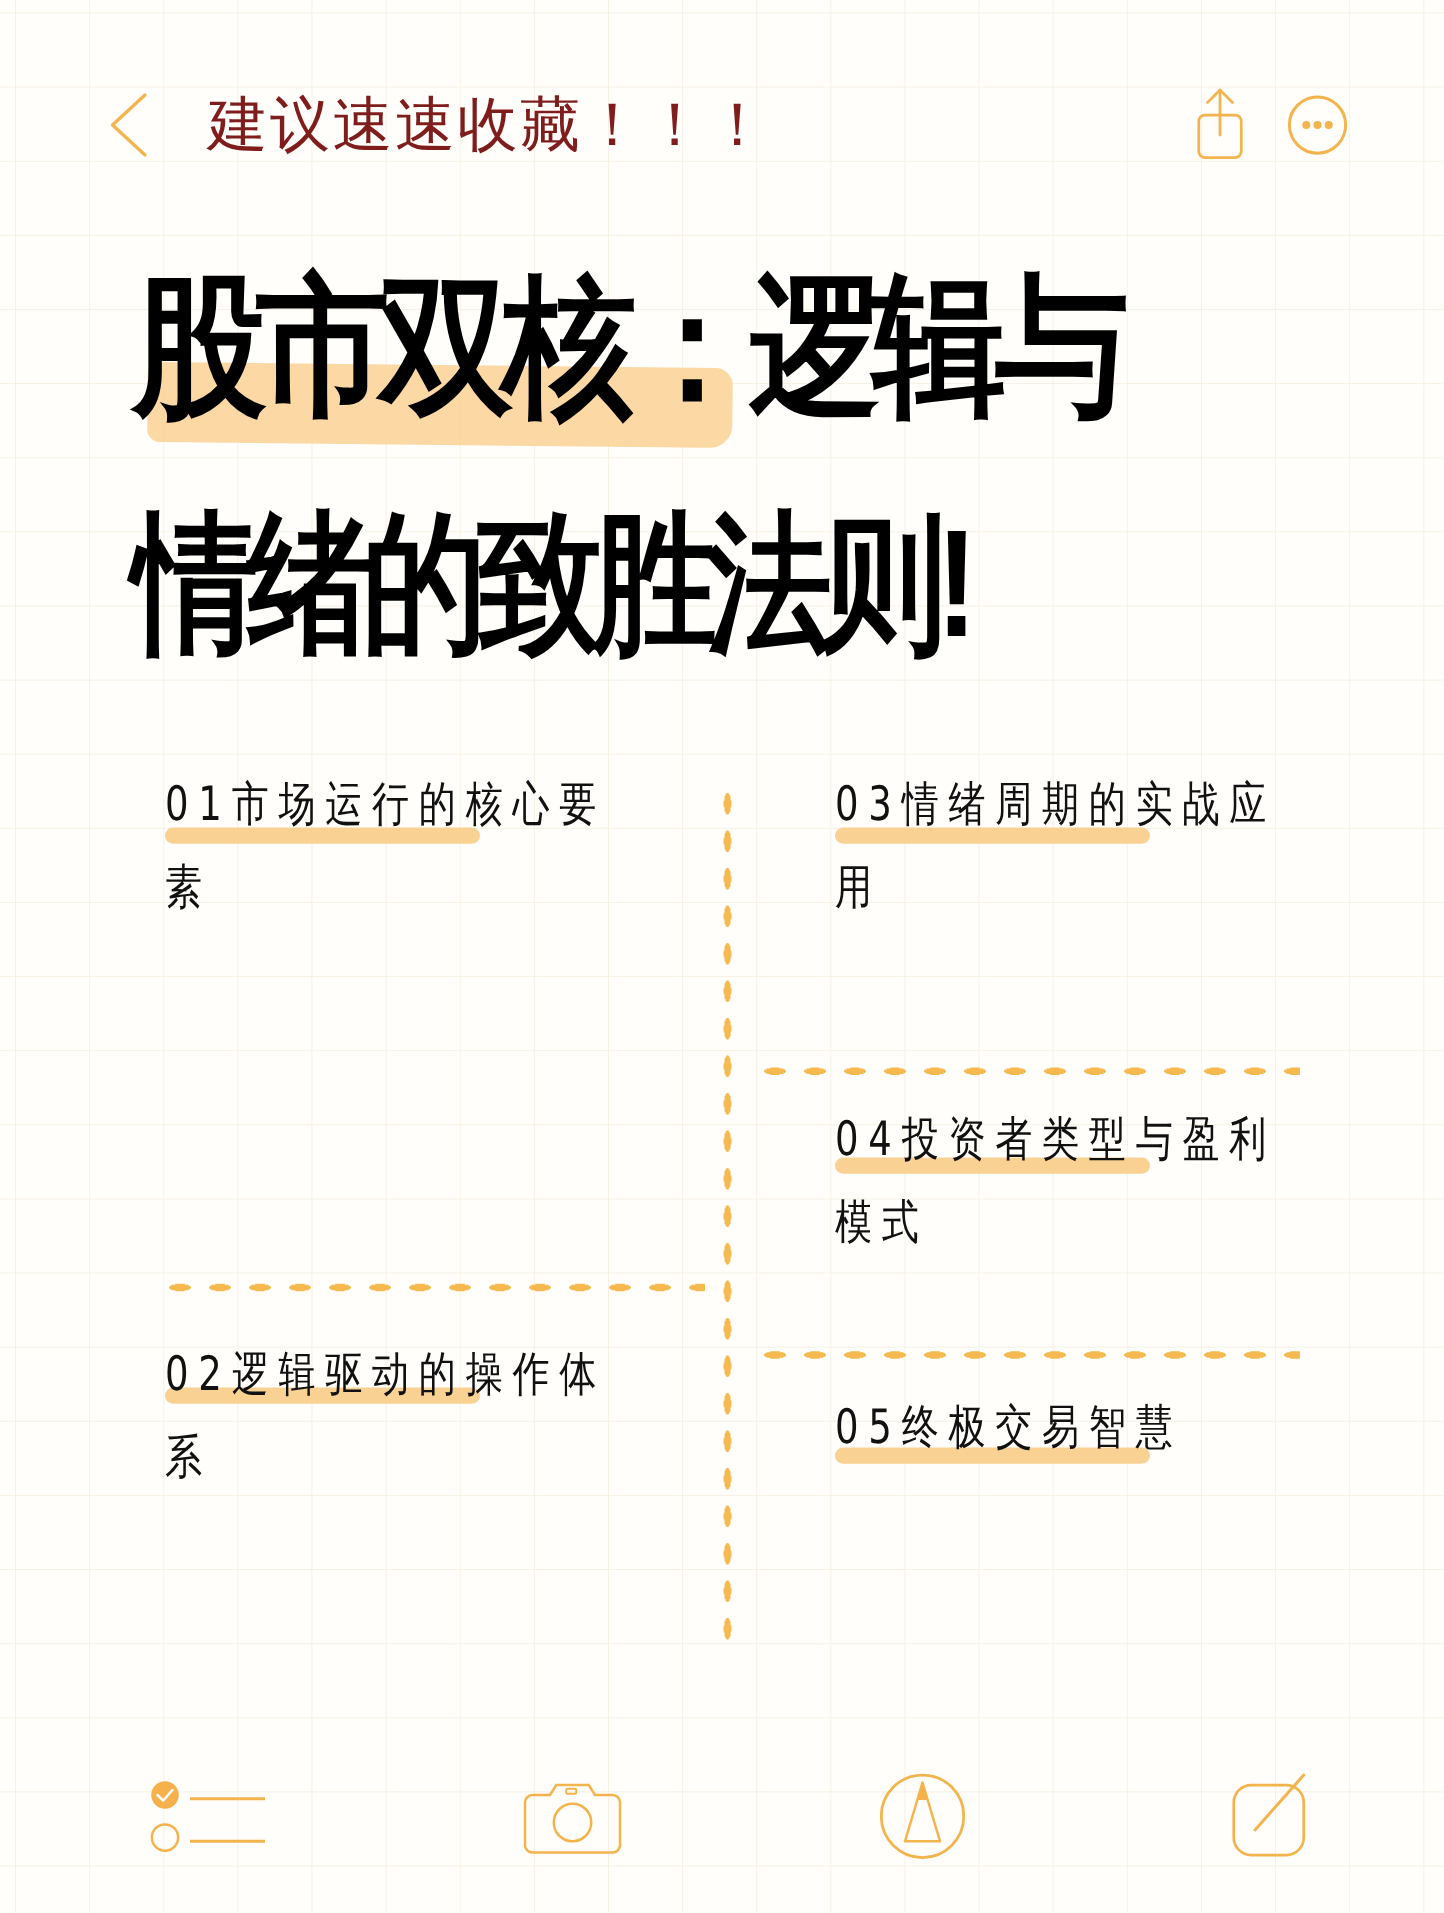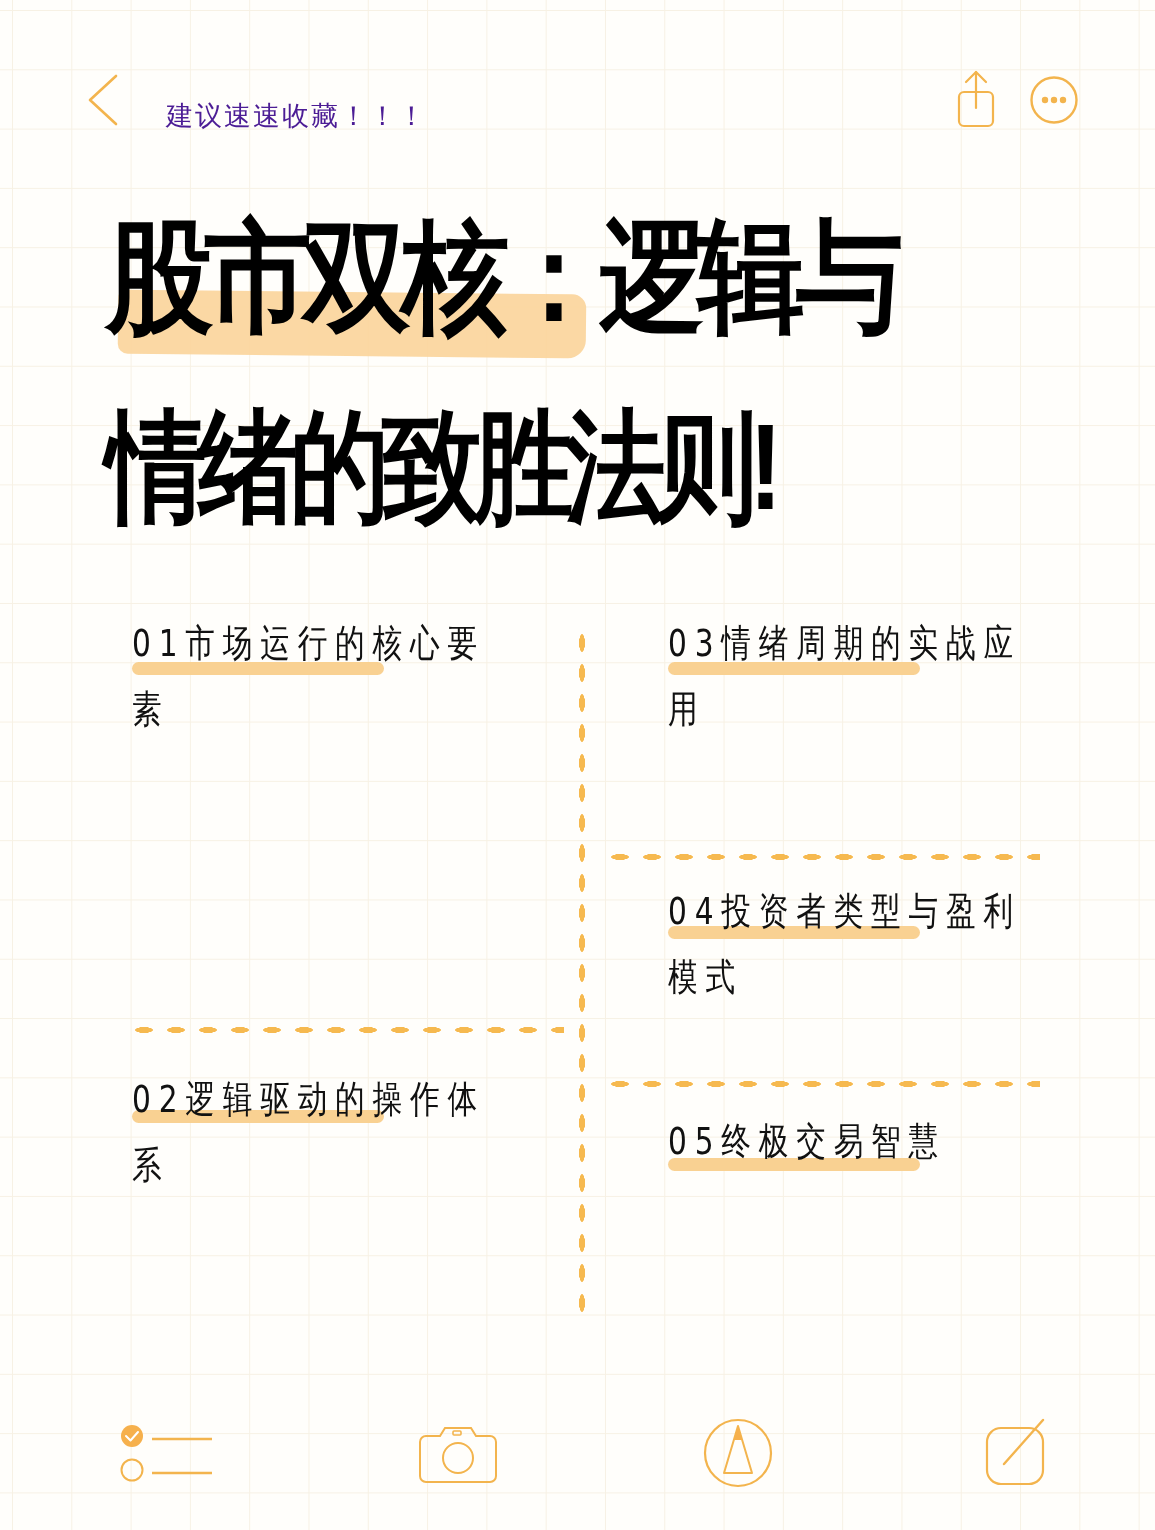--- a/index.html
+++ b/index.html
@@ -11,21 +11,21 @@
       linear-gradient(to bottom, #f7f1e4 1px, transparent 1px);
     background-size: 59.3px 59.3px;
     background-position: 12px 10px;
     font-family: "DejaVu Sans", sans-serif;
   }
   .abs { position: absolute; }
 
   
   .back-btn { left: 84px; top: 72px; width: 40px; height: 56px; cursor: pointer; }
   .top-title {
-    left: 166px; top: 88px; font-size: 27px; color: #4c1d95;
+    left: 166px; top: 72px; font-size: 48px; color: #7f1d1d;
     letter-spacing: 2px; line-height: 56px; white-space: nowrap;
     font-family: "DejaVu Sans", sans-serif;
   }
   .share-btn { left: 952px; top: 68px; width: 48px; height: 64px; cursor: pointer; }
   .more-btn { left: 1028px; top: 74px; width: 52px; height: 52px; cursor: pointer; }
 
   
   .headline {
     left: 106px; font-family: "Liberation Sans", sans-serif; font-weight: 700;
     color: #000; font-size: 122px; line-height: 130px; white-space: nowrap;

